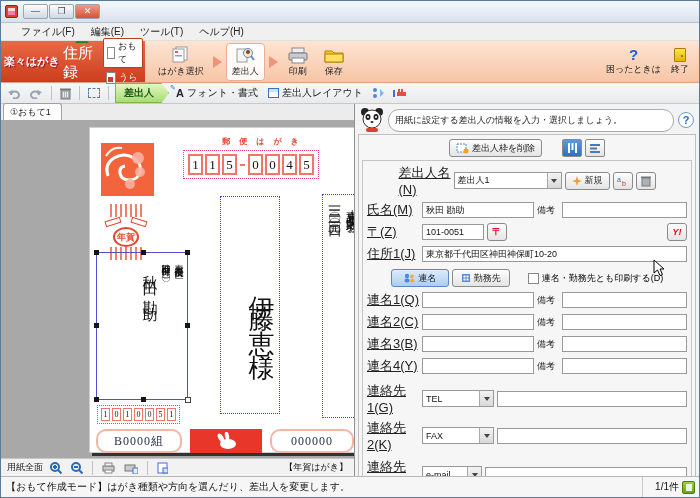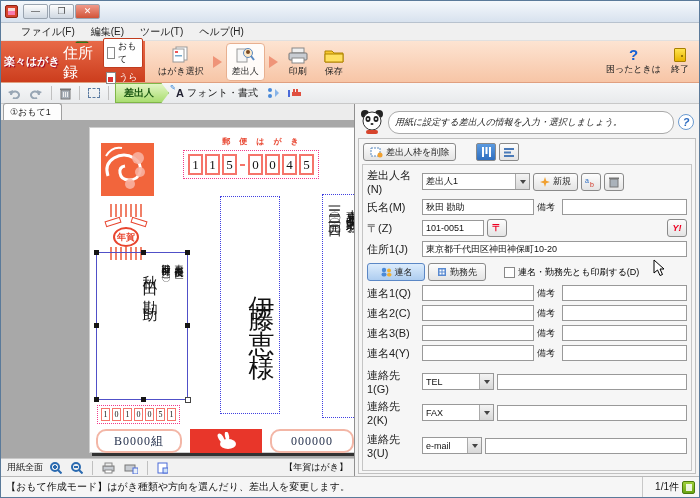--- a/index.html
+++ b/index.html
@@ -120,28 +120,28 @@
   .lot { position:absolute; top:301px; height:24px; border:2px solid #f3b6a6; border-radius:10px;
          display:flex; align-items:center; justify-content:center; font-size:12px; color:#26324e;
          background:#fff; letter-spacing:1px; }
   .lot.l { left:6px; width:86px; }
   .lot.r { left:180px; width:84px; }
   .lot-red { position:absolute; left:100px; top:301px; width:72px; height:24px; background:#e8362a;
              display:flex; align-items:center; justify-content:center; }
 
   
   .panel { flex:1; background:#f3f3f3; display:flex; flex-direction:column; font-size:9px; padding:2px 3px; }
-  .guide-row { display:flex; align-items:center; gap:4px; height:30px; margin:1px 2px;font-style:italic; }
+  .guide-row { display:flex; align-items:center; gap:4px; height:30px; margin:1px 2px; }
   .bubble { flex:1; border:1px solid #aaa; border-radius:11px; background:#fff; font-size:9px;
             color:#222; padding:4px 6px; }
   .help-circle { width:16px; height:16px; border:1px solid #6a9ad0; border-radius:50%; background:#fff;
                  color:#2a6ac0; font-weight:bold; font-size:11px; text-align:center; line-height:14px; }
   .panel-box { border:1px solid #c0c0c0; background:#f6f6f6; flex:1; padding:2px; display:flex; flex-direction:column; }
-  .prow { display:flex; align-items:center; margin:2px 2px; gap:3px; }
-  .plabel { width:52px; font-size:11px; color:#222; flex:none; }
+  .prow { display:flex; align-items:center; margin:2px 2px; gap:3px;justify-content:center; }
+  .plabel { width:52px; font-size:13px; color:#222; flex:none;text-decoration:underline; }
   .pinput { height:16px; border:1px solid #999; background:#fff; font-size:9px; padding:0 3px;
             font-family:"Liberation Sans",sans-serif; color:#111; }
   .btn { border:1px solid #8a8a8a; background:linear-gradient(#fdfdfd,#e4e4e4); border-radius:3px;
          font-size:9px; color:#222; display:flex; align-items:center; gap:3px; padding:2px 6px; height:18px; }
   .btn.blue-sel { background:linear-gradient(#dcecfc,#aecdf0); border-color:#5b87c5; }
   .toggle { width:20px; height:18px; border:1px solid #8a8a8a; border-radius:2px; display:flex;
             align-items:center; justify-content:center; background:linear-gradient(#fdfdfd,#e4e4e4); }
   .toggle.sel { background:linear-gradient(#5b9ae0,#2f6fc0); }
   .selectbox { height:17px; border:1px solid #999; background:#fff; display:flex; align-items:center; }
   .selectbox .val { flex:1; font-size:9px; padding:0 3px; color:#111; }
@@ -286,20 +286,24 @@
     </span>
     <span class="sep"></span>
     <span class="ico-btn">
         <span class="marquee"></span>
       </span>
     <span class="sep"></span>
     <span class="badge-sender">差出人</span>
     <span class="ed-label">
       <span class="fontA">A</span>
       <span>フォント・書式</span>
+    </span>
+    <span class="ed-label">
+      <span class="lay-ico"></span>
+      <span>差出人レイアウト</span>
     </span>
     <span class="ico-btn">
       <svg width="13" height="12">
           <circle cx="3" cy="3" r="2" fill="#4a8ad8"></circle>
           <circle cx="3" cy="9" r="2" fill="#4a8ad8"></circle>
           <path d="M8 2 l4 4 -4 4 z" fill="#88b4e8"></path>
         </svg>
     </span>
     <span class="ico-btn">
       <svg width="14" height="12">

